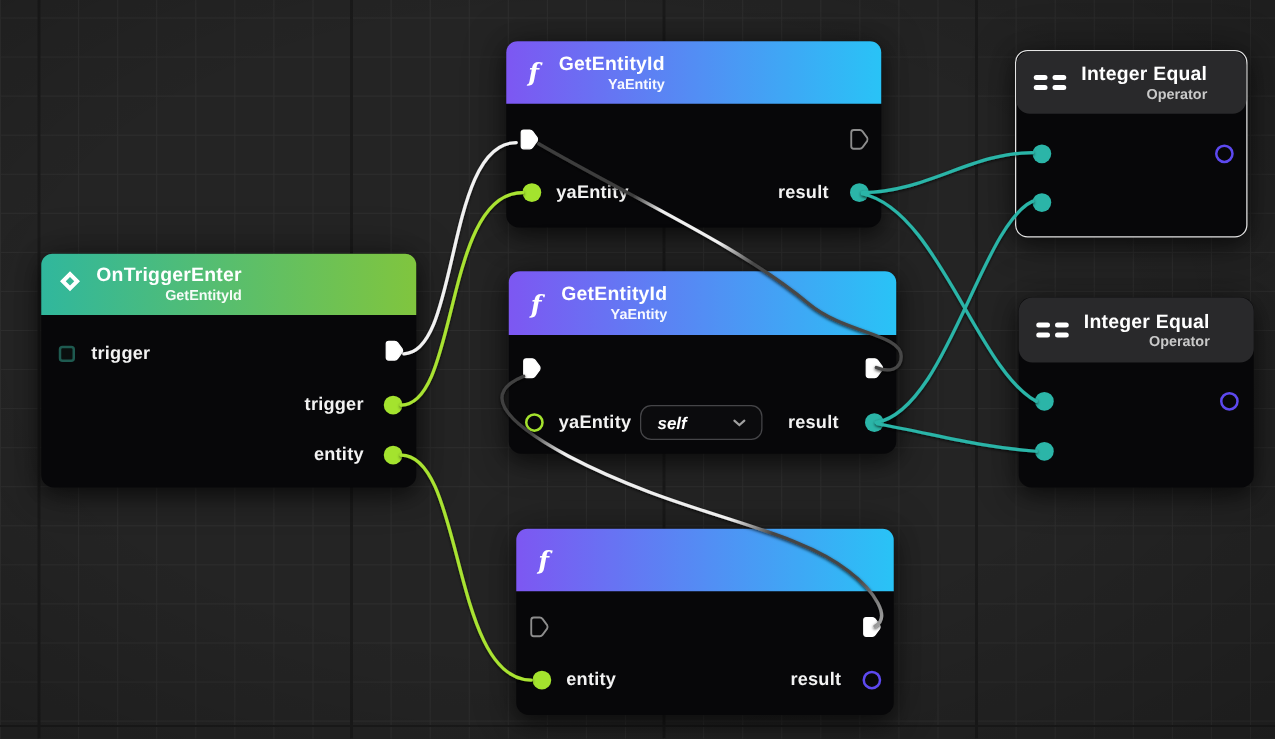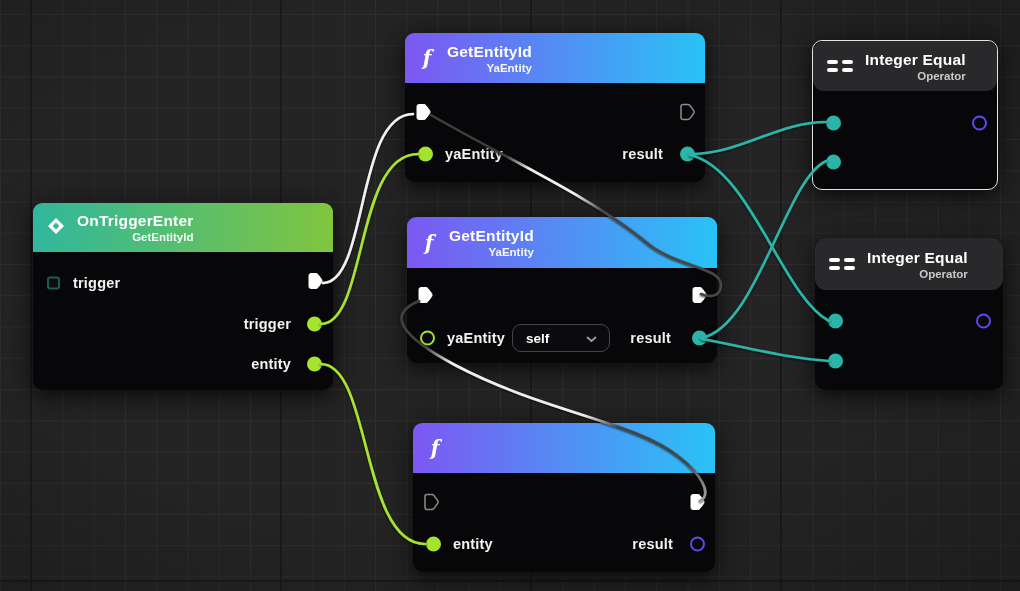--- a/index.html
+++ b/index.html
@@ -55,21 +55,21 @@
 
   .pent { position:absolute; top:50%; transform:translateY(-50%); }
   .pent.in { left:10px; } .pent.out { right:9px; }
 
   .chk { position:absolute; left:14px; top:50%; transform:translateY(-50%);
     width:13px; height:13px; border:2px solid #1E5A50; border-radius:3px; background:#0a0f0e; }
 
   .dropdown { position:absolute; left:105px; top:107px; width:98px; height:28px;
     background:#0B0B0D; border:1.3px solid #454548; border-radius:9px;
     display:flex; align-items:center; padding:0 12px 0 13px; }
-  .dropdown .val { font-size:13.5px; font-weight:600; color:#fff; flex:1; }
+  .dropdown .val { font-size:13.5px; font-weight:600; color:#fff; flex:1;font-style:italic; }
 
   svg.wires { position:absolute; inset:0; z-index:3; pointer-events:none; }
   svg.wires path { fill:none; stroke-width:2.6; stroke-linecap:round; }
 </style>
 </head>
 <body>
 
 <div class="canvas">
   <div class="vignette"></div>
 

